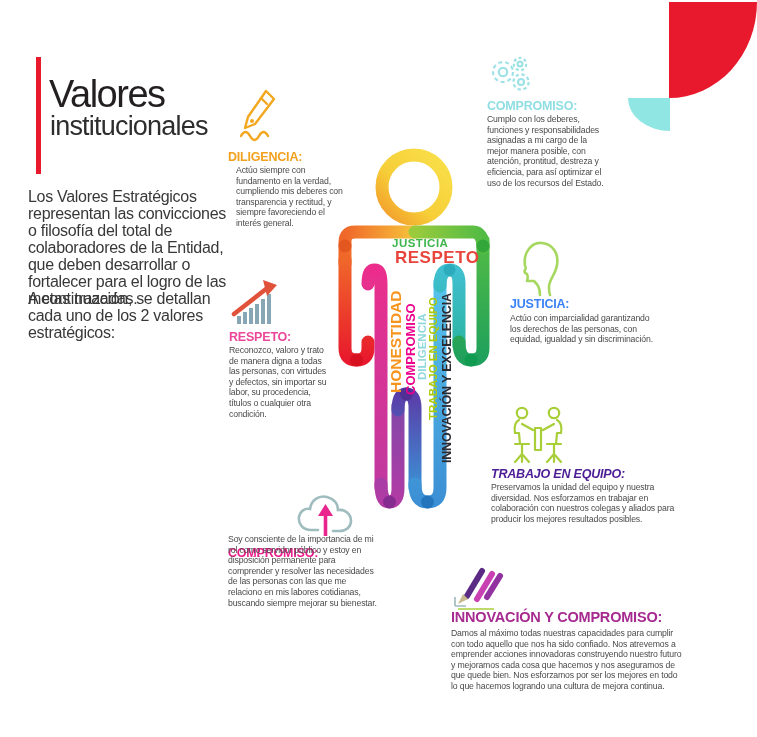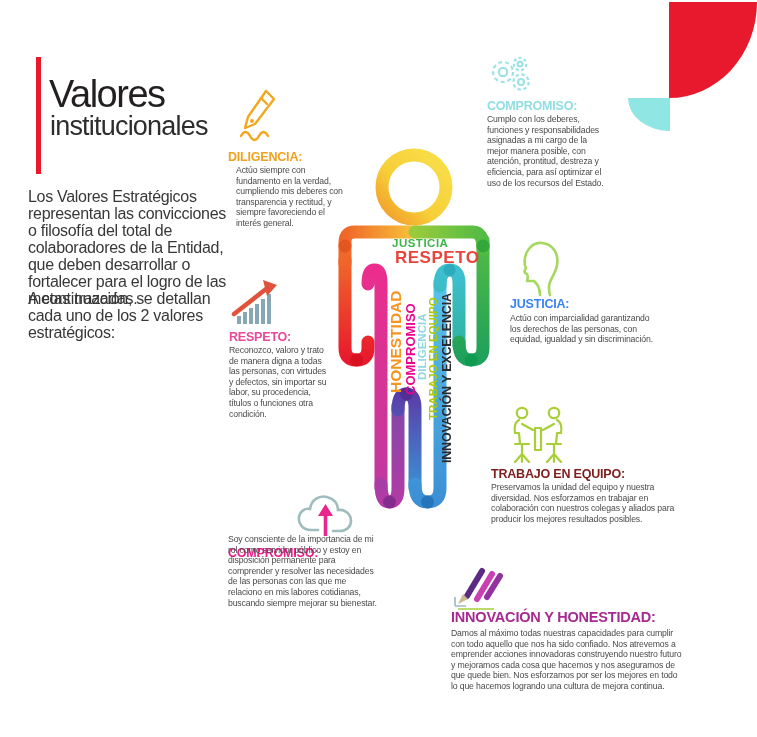--- a/index.html
+++ b/index.html
@@ -180,38 +180,38 @@
       <rect x="13" y="36" width="4" height="12"></rect>
       <rect x="19" y="32" width="4" height="16"></rect>
       <rect x="25" y="28" width="4" height="20"></rect>
       <rect x="31" y="23" width="4" height="25"></rect>
       <rect x="37" y="18" width="4" height="30"></rect>
     </g>
     <path d="M 4 38 L 36 13" stroke="#E0523A" stroke-width="4.5" fill="none" stroke-linecap="round"></path>
     <polygon points="33,4 47,9 37,20" fill="#E0523A"></polygon>
   </svg>
   <div class="abs sec-head" style="left: 229px; top: 330px; color: #ec4899;">RESPETO:</div>
-  <div class="abs sec-text" style="left:229px;top:345px;width:98px">Reconozco, valoro y trato de manera digna a todas las personas, con virtudes y defectos, sin importar su labor, su procedencia, títulos o funciones otra condición.</div>
+  <div class="abs sec-text" style="left:229px;top:345px;width:98px">Reconozco, valoro y trato de manera digna a todas las personas, con virtudes y defectos, sin importar su labor, su procedencia, títulos o cualquier otra condición.</div>
 </div>
 
 <div>
   <svg class="abs" style="left:507px;top:404px" width="62" height="64" viewBox="0 0 62 64">
     <g fill="none" stroke="#A8CE38" stroke-width="2.2" stroke-linecap="round" stroke-linejoin="round">
       <circle cx="15" cy="9" r="5.2"></circle>
       <path d="M 12 16 C 8 18 7 23 8 29 L 12 29 L 13 40"></path>
       <path d="M 15 20 L 26 26"></path>
       <path d="M 8 40 H 22 M 15 40 V 50 M 8 58 L 15 50 L 22 58 M 15 50 V 58"></path>
       <circle cx="47" cy="9" r="5.2"></circle>
       <path d="M 50 16 C 54 18 55 23 54 29 L 50 29 L 49 40"></path>
       <path d="M 47 20 L 36 26"></path>
       <path d="M 40 40 H 54 M 47 40 V 50 M 40 58 L 47 50 L 54 58 M 47 50 V 58"></path>
       <rect x="28" y="24" width="6" height="22"></rect>
     </g>
   </svg>
-  <div class="abs sec-head" style="left: 491px; top: 467px; color: #7f1d1d;">TRABAJO EN EQUIPO:</div>
+  <div class="abs sec-head" style="left: 491px; top: 467px; color: #4c1d95; font-style: italic;">TRABAJO EN EQUIPO:</div>
   <div class="abs sec-text" style="left:491px;top:482px;width:196px">Preservamos la unidad del equipo y nuestra diversidad. Nos esforzamos en trabajar en colaboración con nuestros colegas y aliados para producir los mejores resultados posibles.</div>
 </div>
 
 <div>
   <svg class="abs" style="left:292px;top:484px" width="70" height="62" viewBox="0 0 70 62">
     <path fill="none" stroke="#9FBCBE" stroke-width="2.6" stroke-linecap="round" d="M 26 46 L 19 46 C 11 46 6 40 7 33 C 8 27 13 24 18 25 C 19 16 27 11 35 13 C 42 15 46 20 46 26 C 53 25 59 30 59 37 C 59 43 54 47 48 47 L 41 47"></path>
     <g stroke="#E8268E" fill="#E8268E">
       <path d="M 33.5 52 V 30" stroke-width="3.6" fill="none"></path>
       <polygon points="33.5,20 26,32 41,32" stroke="none"></polygon>
     </g>
@@ -224,15 +224,15 @@
   <svg class="abs" style="left:451px;top:553px" width="54" height="58" viewBox="0 0 54 58">
     <g stroke-linecap="round">
       <path d="M 16 43 L 31 18" stroke="#5B2A84" stroke-width="6"></path>
       <path d="M 26 46 L 41 21" stroke="#C940B3" stroke-width="6"></path>
       <path d="M 36 44 L 49 23" stroke="#9232A0" stroke-width="6"></path>
     </g>
     <polygon points="7,51 12,41 17,46" fill="#C9B98F"></polygon>
     <path d="M 4 53 h 11 M 4 53 v -9" stroke="#9FB8BC" stroke-width="1.6" fill="none"></path>
     <path d="M 7 56 h 36" stroke="#A8CE38" stroke-width="1.6"></path>
   </svg>
-  <div class="abs sec-head big" style="left: 451px; top: 609px; color: rgb(166, 42, 143);">INNOVACIÓN Y HONESTIDAD:</div>
+  <div class="abs sec-head big" style="left: 451px; top: 609px; color: rgb(166, 42, 143);">INNOVACIÓN Y COMPROMISO:</div>
   <div class="abs sec-text" style="left:451px;top:628px;width:235px">Damos al máximo todas nuestras capacidades para cumplir con todo aquello que nos ha sido confiado. Nos atrevemos a emprender acciones innovadoras construyendo nuestro futuro y mejoramos cada cosa que hacemos y nos aseguramos de que quede bien. Nos esforzamos por ser los mejores en todo lo que hacemos logrando una cultura de mejora continua.</div>
 </div>
 
 </body></html>

